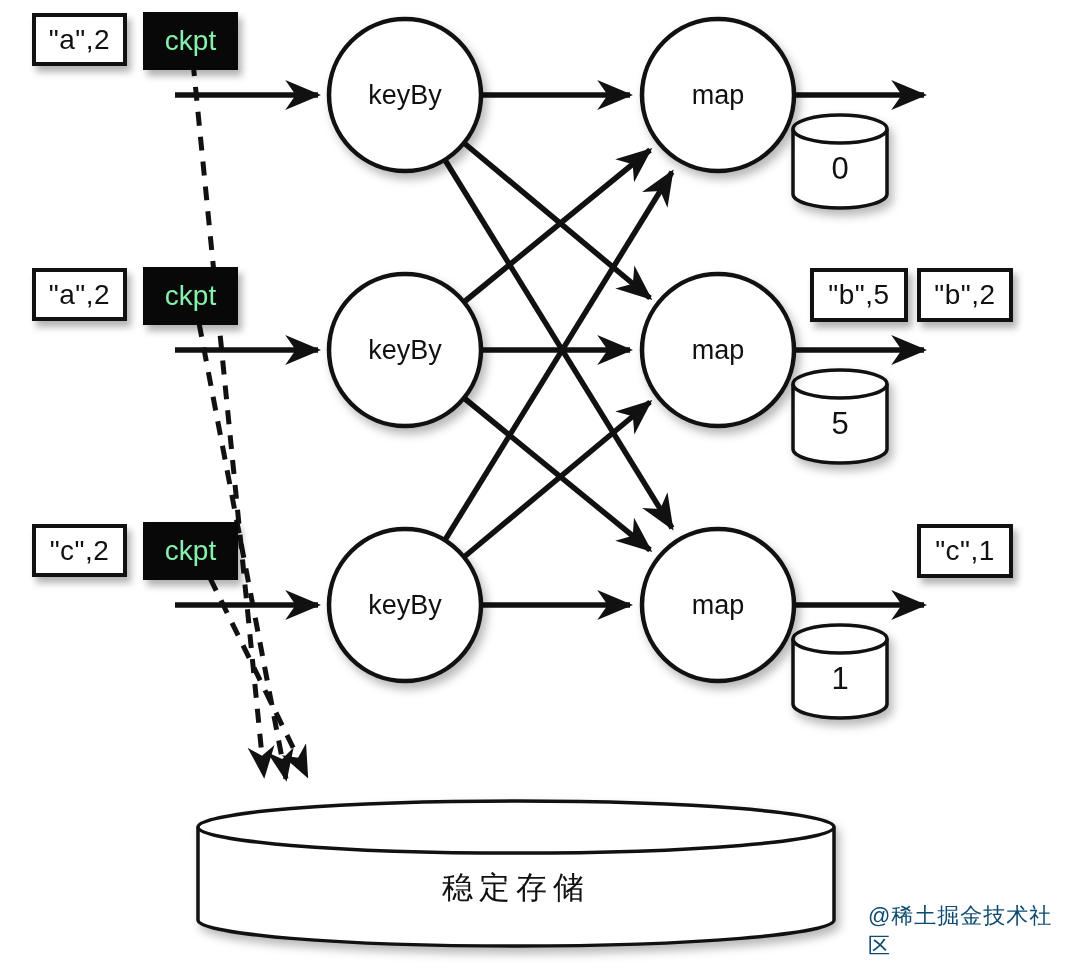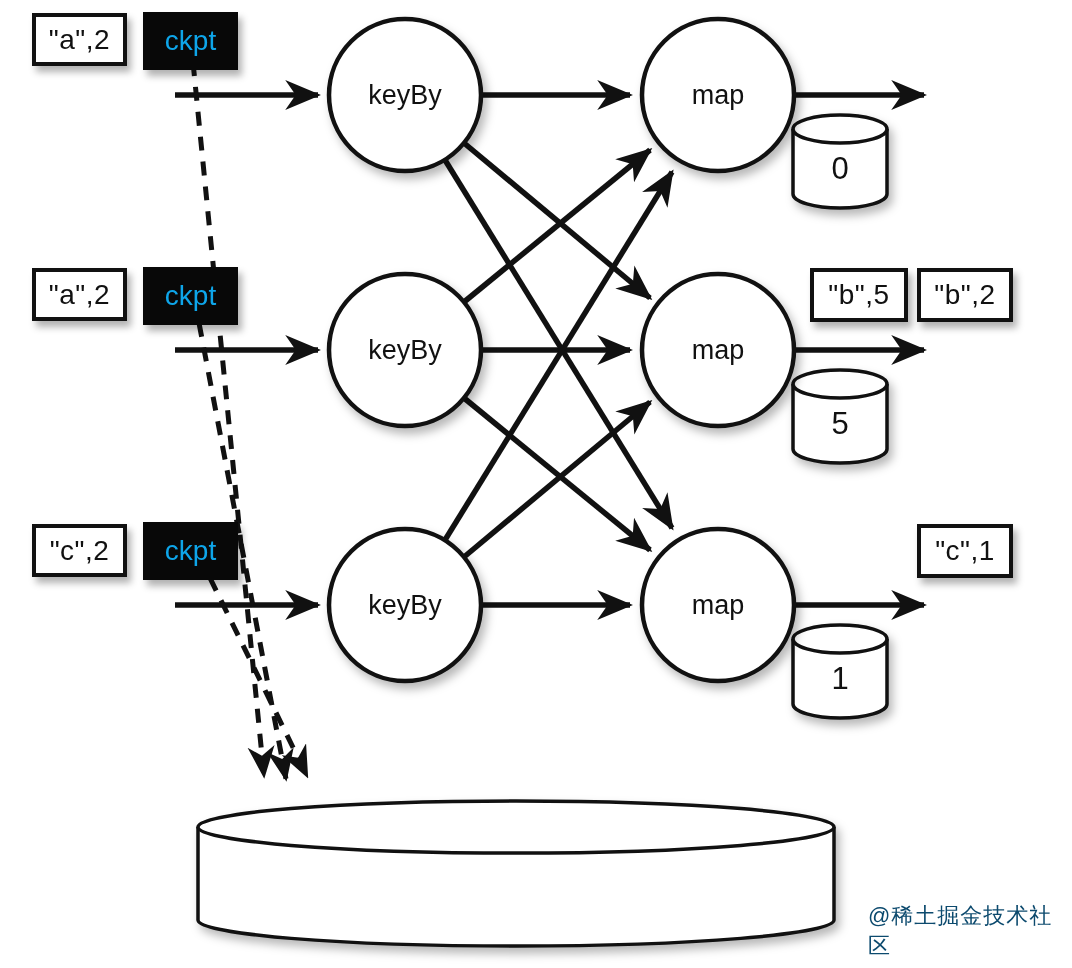--- a/index.html
+++ b/index.html
@@ -7,21 +7,21 @@
     position:relative;width:1072px;height:968px;background:#ffffff;overflow:hidden;
     font-family:"Liberation Sans", sans-serif;color:#111;
   }
   .layer{position:absolute;left:0;top:0;}
   .abs{position:absolute;display:flex;align-items:center;justify-content:center;box-sizing:border-box;}
   .rec-box{
     background:#ffffff;border:4px solid #111;font-size:28px;letter-spacing:0.5px;
     box-shadow:4px 6px 7px rgba(0,0,0,0.30);
   }
   .ckpt-box{
-    background:#080808;color:#0ea5e9;border:2px solid #080808;font-size:28px;
+    background:#080808;color:#86efac;border:2px solid #080808;font-size:28px;
     box-shadow:4px 6px 7px rgba(0,0,0,0.30);
   }
   .node-label{font-size:27px;}
   .state-label{font-size:31px;}
   .storage-label{font-family:"Liberation Serif", serif;font-size:31px;letter-spacing:6px;}
   .watermark{font-size:22px;color:#0c4a6e;justify-content:flex-start;letter-spacing:1px;}
   .shadowed{filter:drop-shadow(4px 6px 5px rgba(0,0,0,0.28));}
 </style>
 </head>
 <body>
@@ -104,16 +104,17 @@
   <div class="abs rec-box" style="left:810px;top:268px;width:98px;height:54px;">"b",5</div>
   <div class="abs rec-box" style="left:917px;top:268px;width:96px;height:54px;">"b",2</div>
 
   <div class="abs rec-box" style="left:32px;top:524px;width:95px;height:53px;">"c",2</div>
   <div class="abs ckpt-box" style="left:143px;top:522px;width:95px;height:58px;">ckpt</div>
   <div class="abs node-label" style="left:329px;top:529px;width:152px;height:152px;">keyBy</div>
   <div class="abs node-label" style="left:642px;top:529px;width:152px;height:152px;">map</div>
   <div class="abs state-label" style="left:793px;top:650px;width:94px;height:58px;">1</div>
   <div class="abs rec-box" style="left:917px;top:524px;width:96px;height:54px;">"c",1</div>
 
+  <div class="abs storage-label" style="left:197px;top:866px;width:638px;height:44px;">稳定存储</div>
 
   <div class="abs watermark" style="left:868px;top:915px;width:200px;height:32px;">@稀土掘金技术社区</div>
 
 </div>
 
 </body></html>

